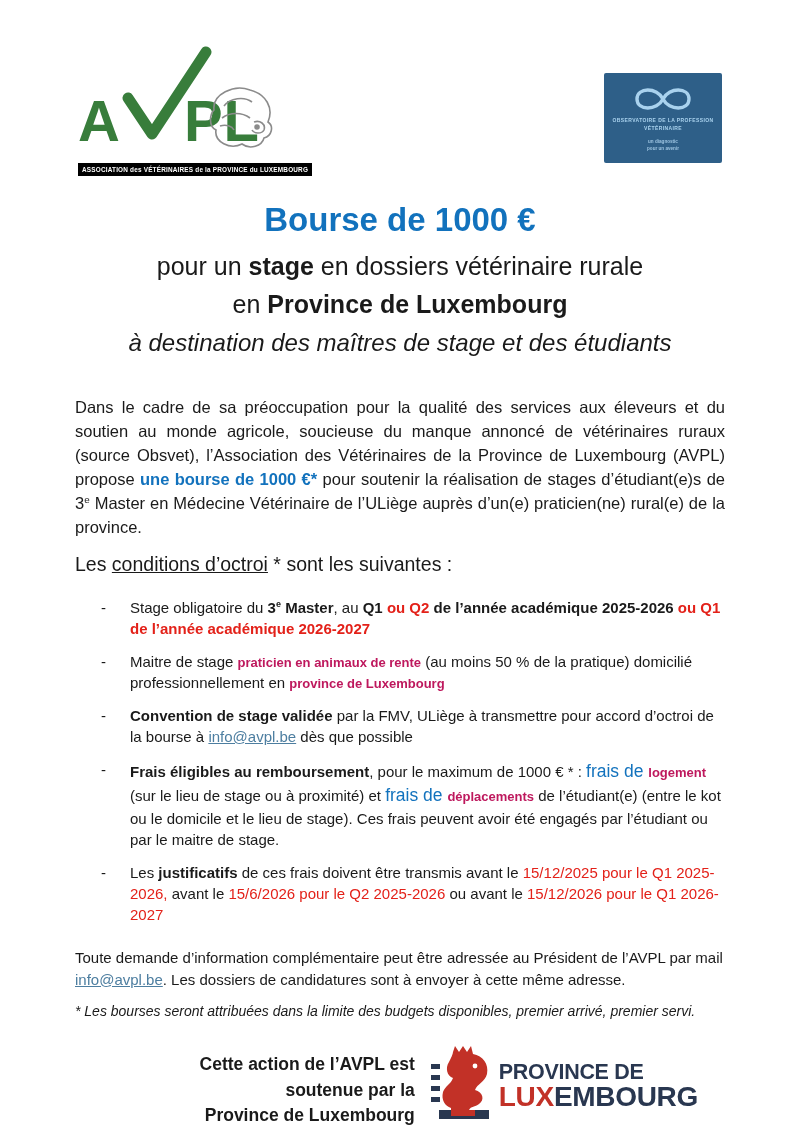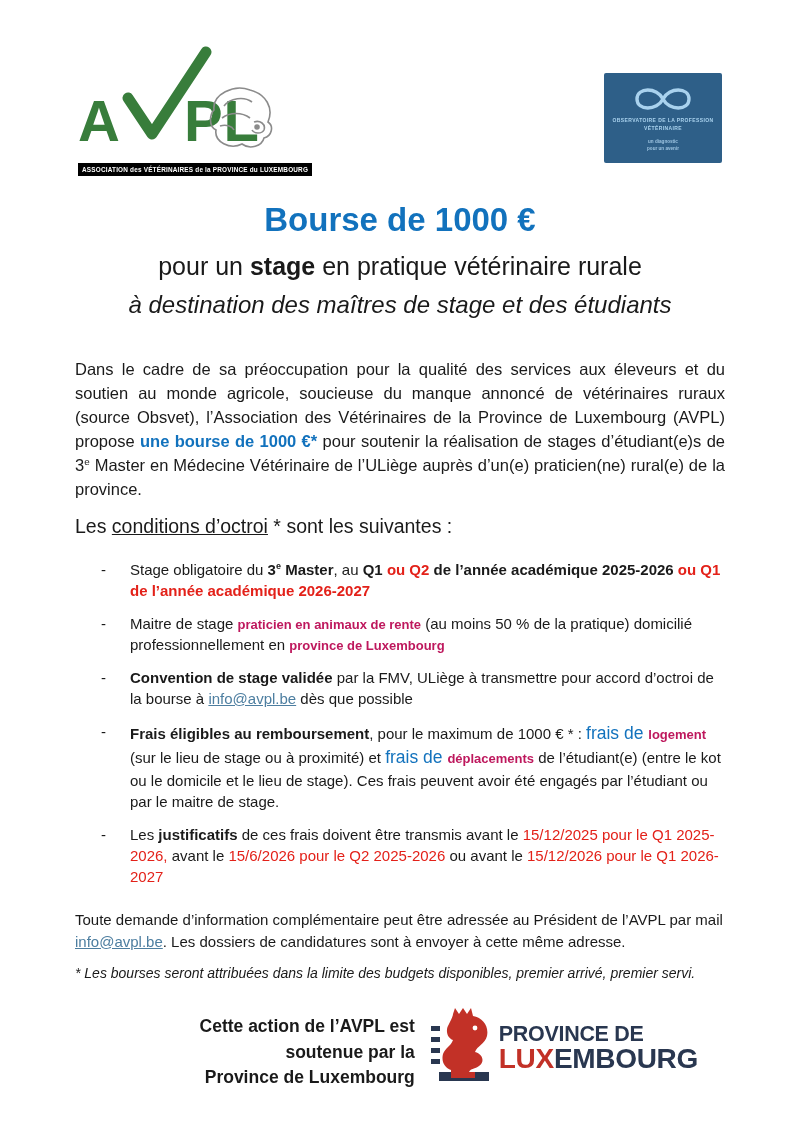--- a/index.html
+++ b/index.html
@@ -95,21 +95,22 @@
       </div>
       <div class="obsvet-tag">
         <div>un diagnostic</div>
         <div>pour un avenir</div>
       </div>
     </div>
   </div>
 
   <div class="title-block">
     <div class="main-title">Bourse de 1000 €</div>
-    <div class="sub1"><span>pour un </span><b class="k">stage</b><span> en pratique vétérinaire rurale</span></div>
+    <div class="sub1"><span>pour un </span><b class="k">stage</b><span> en dossiers vétérinaire rurale</span></div>
+    <div class="sub2"><span>en </span><b class="k">Province de Luxembourg</b></div>
     <div class="sub3">à destination des maîtres de stage et des étudiants</div>
   </div>
 
   <p class="intro"><span>Dans le cadre de sa préoccupation pour la qualité des services aux éleveurs et du soutien au monde agricole, soucieuse du manque annoncé de vétérinaires ruraux (source Obsvet), l’Association des Vétérinaires de la Province de Luxembourg (AVPL) propose </span><span class="blue-bold">une bourse de 1000 €*</span><span> pour soutenir la réalisation de stages d’étudiant(e)s de 3</span><sup>e</sup><span> Master en Médecine Vétérinaire de l’ULiège auprès d’un(e) praticien(ne) rural(e) de la province.</span></p>
 
   <div class="cond-heading"><span>Les </span><span class="u">conditions d’octroi</span><span> * sont les suivantes :</span></div>
 
   <div class="bullets">
 
     <div class="bullet">

